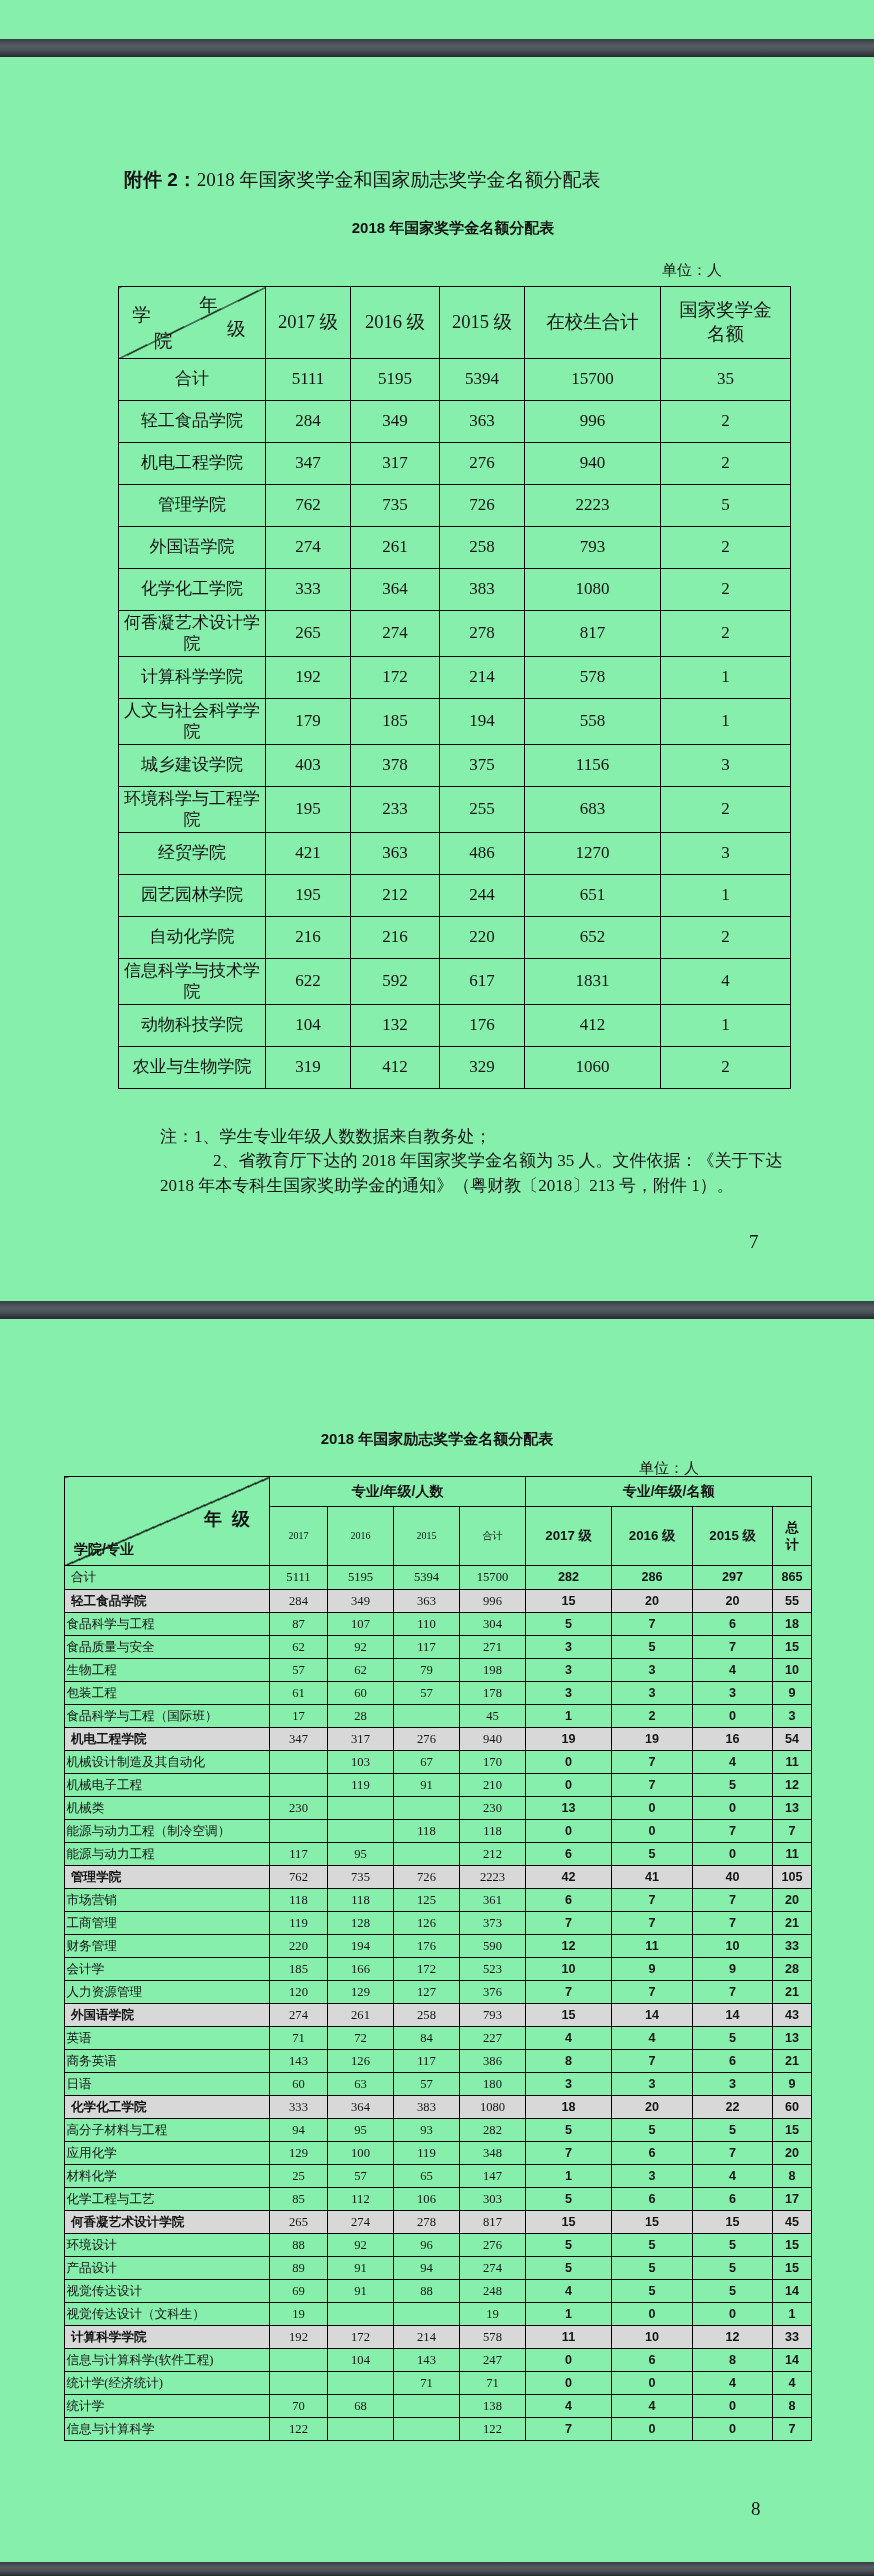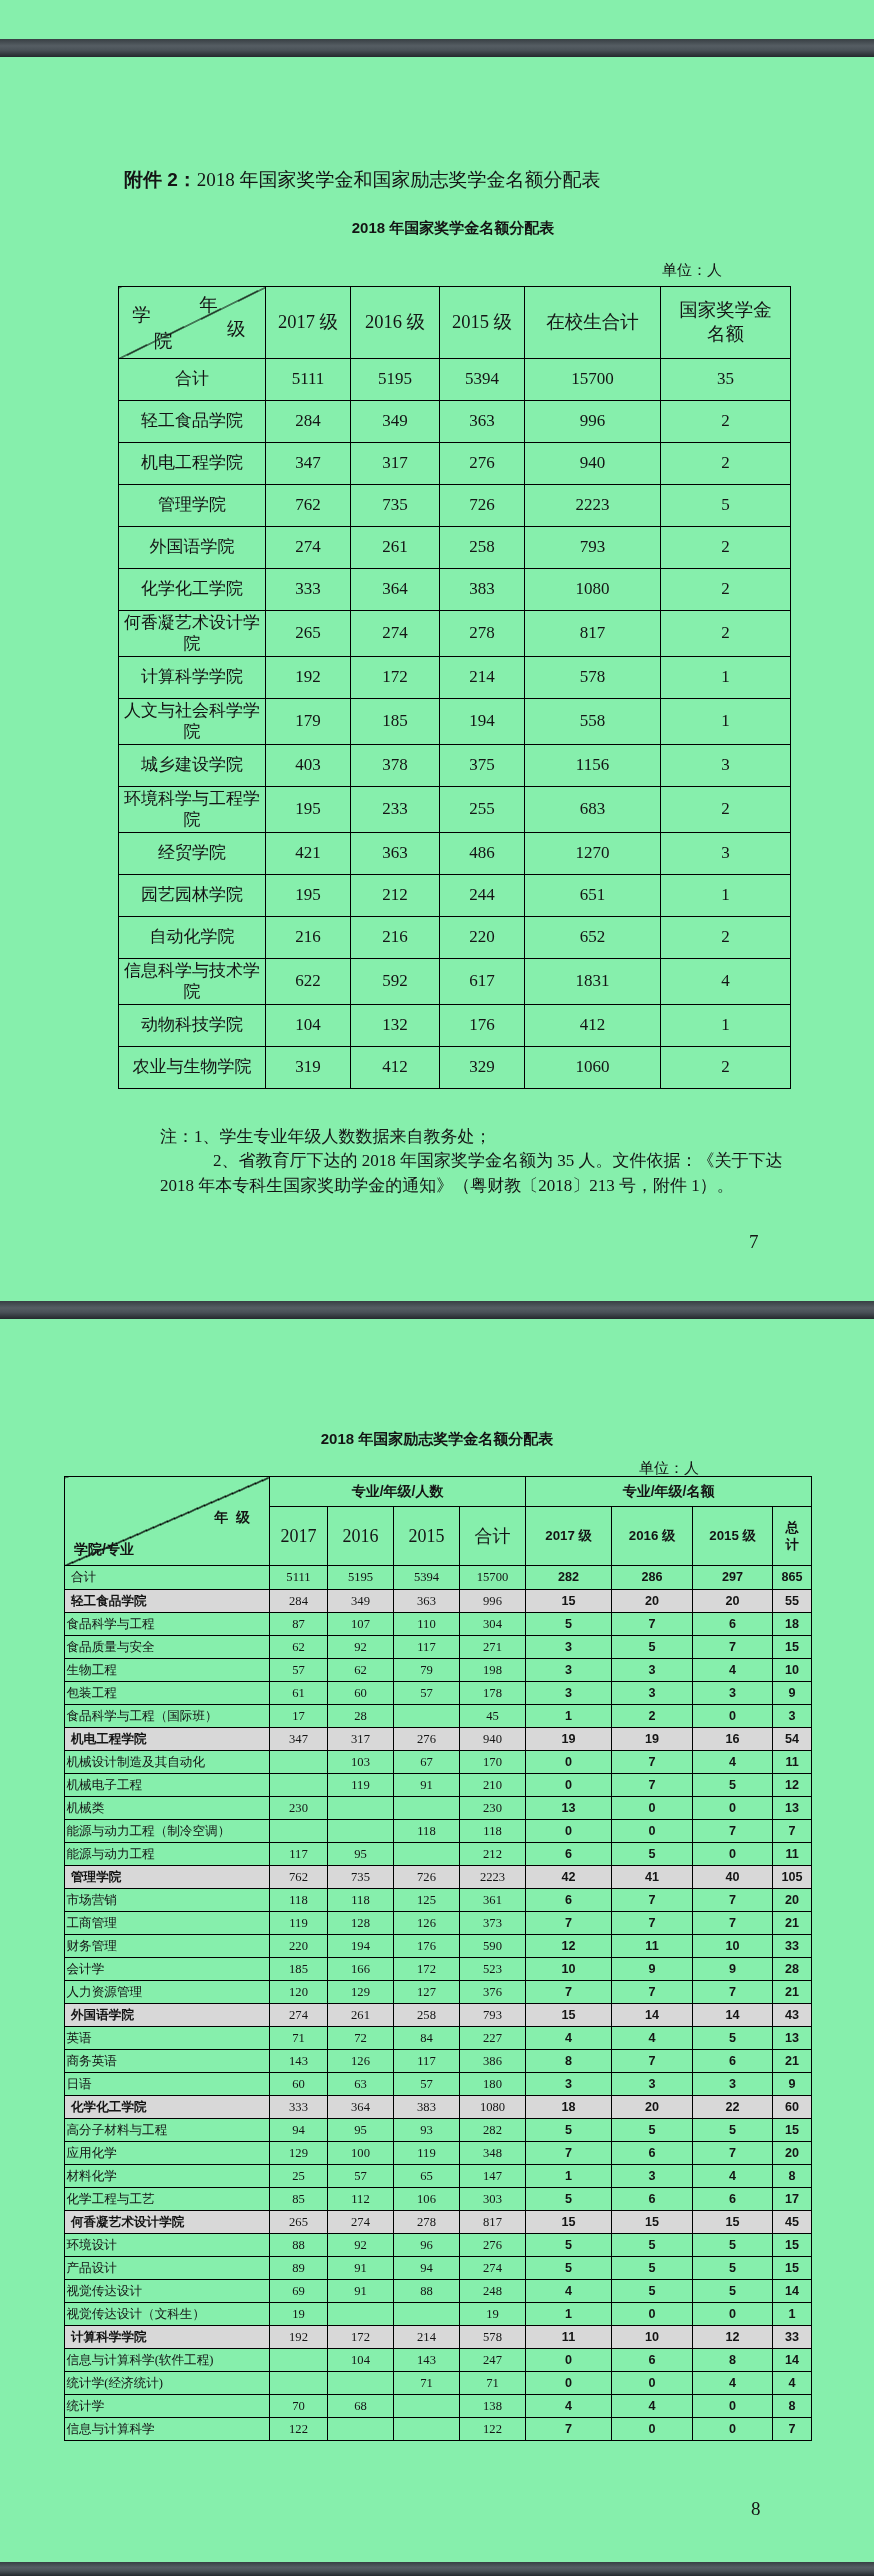--- a/index.html
+++ b/index.html
@@ -51,24 +51,24 @@
   #t2-title{top:1430px;left:64px;width:746px;}
   #t2-unit{top:1459px;left:64px;width:635px;}
   #t2{position:absolute;top:1476px;left:64px;width:746px;border:1.5px solid #000;}
   #t2 th,#t2 td{border:0.7px solid #000;text-align:center;vertical-align:middle;
                 font-size:12.6px;line-height:1.05;padding:0 1.5px;overflow:hidden;}
   #t2 thead tr.group-row{height:30px;}
   #t2 thead tr.sub-row{height:59px;}
   #t2 tbody tr{height:23px;}
   #t2 tbody tr.total-row{height:24.4px;}
   #t2 th.group{font-family:"Liberation Sans",sans-serif;font-weight:bold;font-size:14px;}
-  #t2 th.sub-count{font-weight:normal;font-size:18px;}
+  #t2 th.sub-count{font-weight:normal;font-size:10px;}
   #t2 th.sub-quota{font-family:"Liberation Sans",sans-serif;font-weight:bold;font-size:13.3px;}
   #t2 .stack{display:inline-block;width:1.15em;word-break:break-all;line-height:1.3;}
-  #t2 .c-top{top:33px;right:19px;font-family:"Liberation Sans",sans-serif;font-weight:bold;font-size:14px;white-space:pre;}
+  #t2 .c-top{top:33px;right:19px;font-family:"Liberation Sans",sans-serif;font-weight:bold;font-size:18px;white-space:pre;}
   #t2 .c-bottom{bottom:9px;left:9px;font-family:"Liberation Sans",sans-serif;font-weight:bold;font-size:14px;}
   #t2 td.name{text-align:left;}
   #t2 tr.college-row td.name,#t2 tr.total-row td.name{padding-left:6px;}
   #t2 tr.college-row td.name{font-family:"Liberation Sans",sans-serif;font-weight:bold;}
   #t2 td.quota{font-family:"Liberation Sans",sans-serif;font-weight:bold;}
   #t2 tr.college-row td{background:#d8d8d8;}
 </style>
 </head>
 <body>
 

